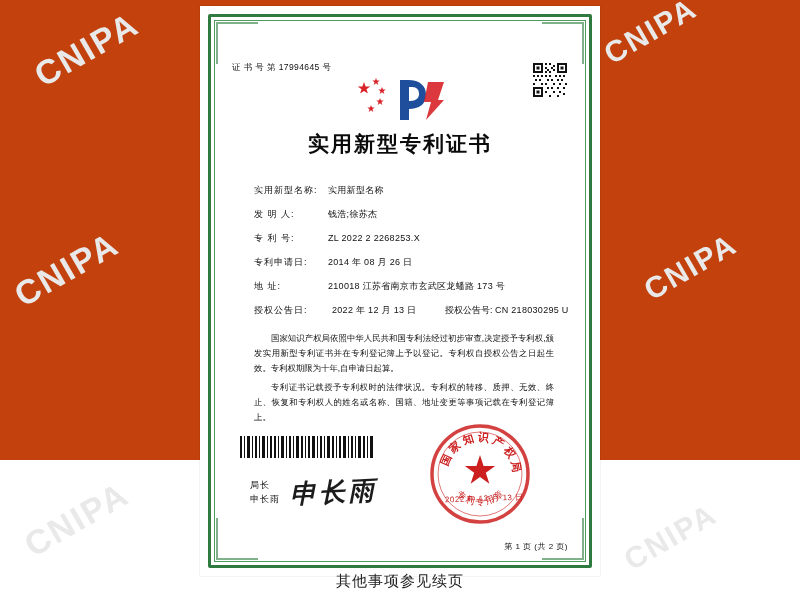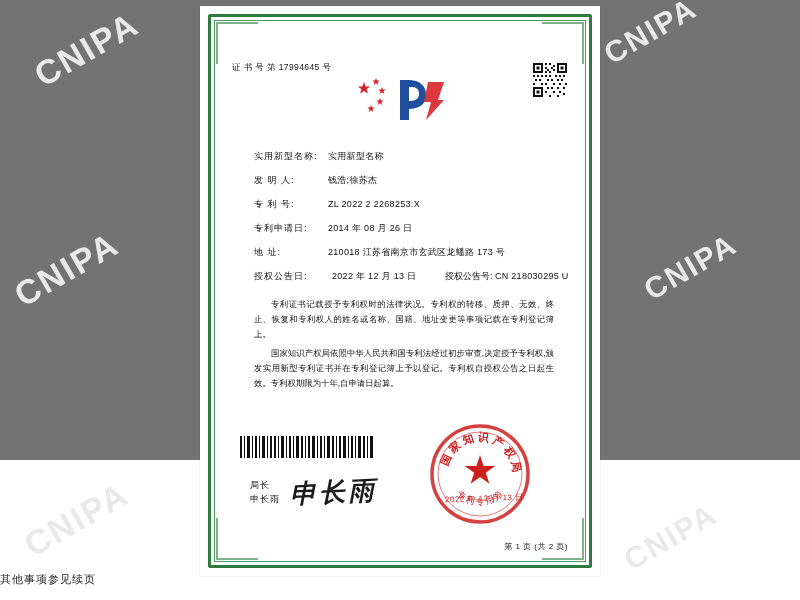--- a/index.html
+++ b/index.html
@@ -10,21 +10,21 @@
     width: 800px;
     height: 600px;
     background: #ffffff;
     font-family: "Liberation Sans", sans-serif;
     overflow: hidden;
   }
   .page {
     position: relative;
     width: 800px;
     height: 460px;
-    background: #737373;
+    background: #c2410c;
   }
   
   .wm {
     position: absolute;
     font-family: "Liberation Sans", sans-serif;
     font-weight: bold;
     color: #e9e9e9;
     letter-spacing: 2px;
     transform: rotate(-30deg);
     user-select: none;
@@ -215,22 +215,22 @@
     font-size: 8px;
     color: #111;
     letter-spacing: 0.5px;
   }
 
   .footnote {
     position: absolute;
     left: 0;
     right: 0;
     top: 572px;
-    text-align: left;
-    font-size: 11px;
+    text-align: center;
+    font-size: 15px;
     color: #222;
     letter-spacing: 1px;
   }
 </style>
 </head>
 <body>
 
 <div class="page">
 
   <div class="wm s1" style="left:30px; top:30px;">CNIPA</div>
@@ -315,20 +315,21 @@
               <rect x="13" y="29" width="2" height="2"></rect>
               <rect x="21" y="29" width="2" height="2"></rect>
             <rect x="27" y="29" width="2" height="2"></rect>
               <rect x="17" y="33" width="2" height="2"></rect>
               <rect x="25" y="33" width="2" height="2"></rect>
             <rect x="31" y="31" width="2" height="2"></rect>
           </g>
         </svg>
       </div>
 
+      <div class="title">实用新型专利证书</div>
 
       <div class="fields">
         <div class="field">
           <span class="lbl">实用新型名称:</span><span class="val">实用新型名称</span>
         </div>
         <div class="field">
           <span class="lbl">发 明 人:</span><span class="val">钱浩;徐苏杰</span>
         </div>
         <div class="field">
           <span class="lbl">专 利 号:</span><span class="val">ZL 2022 2 2268253.X</span>
@@ -344,22 +345,22 @@
             <span class="lbl2">授权公告日:</span><span class="val">2022 年 12 月 13 日</span>
           </span>
           <span class="field-inline" style="margin-left:26px;">
             <span>授权公告号:</span>
             <span class="val">CN 218030295 U</span>
           </span>
         </div>
       </div>
 
       <div class="body-text">
+        <p>国家知识产权局依照中华人民共和国专利法经过初步审查,决定授予专利权,颁发实用新型专利证书并在专利登记簿上予以登记。专利权自授权公告之日起生效。专利权期限为十年,自申请日起算。</p>
         <p>专利证书记载授予专利权时的法律状况。专利权的转移、质押、无效、终止、恢复和专利权人的姓名或名称、国籍、地址变更等事项记载在专利登记簿上。</p>
-        <p>国家知识产权局依照中华人民共和国专利法经过初步审查,决定授予专利权,颁发实用新型专利证书并在专利登记簿上予以登记。专利权自授权公告之日起生效。专利权期限为十年,自申请日起算。</p>
       </div>
 
       <svg class="barcode" viewBox="0 0 136 22" preserveAspectRatio="none">
         <g fill="#111">
           <rect x="0" y="0" width="2" height="22"></rect>
             <rect x="4" y="0" width="1" height="22"></rect>
           <rect x="7" y="0" width="3" height="22"></rect>
             <rect x="12" y="0" width="1" height="22"></rect>
           <rect x="15" y="0" width="2" height="22"></rect>
             <rect x="19" y="0" width="1" height="22"></rect>

